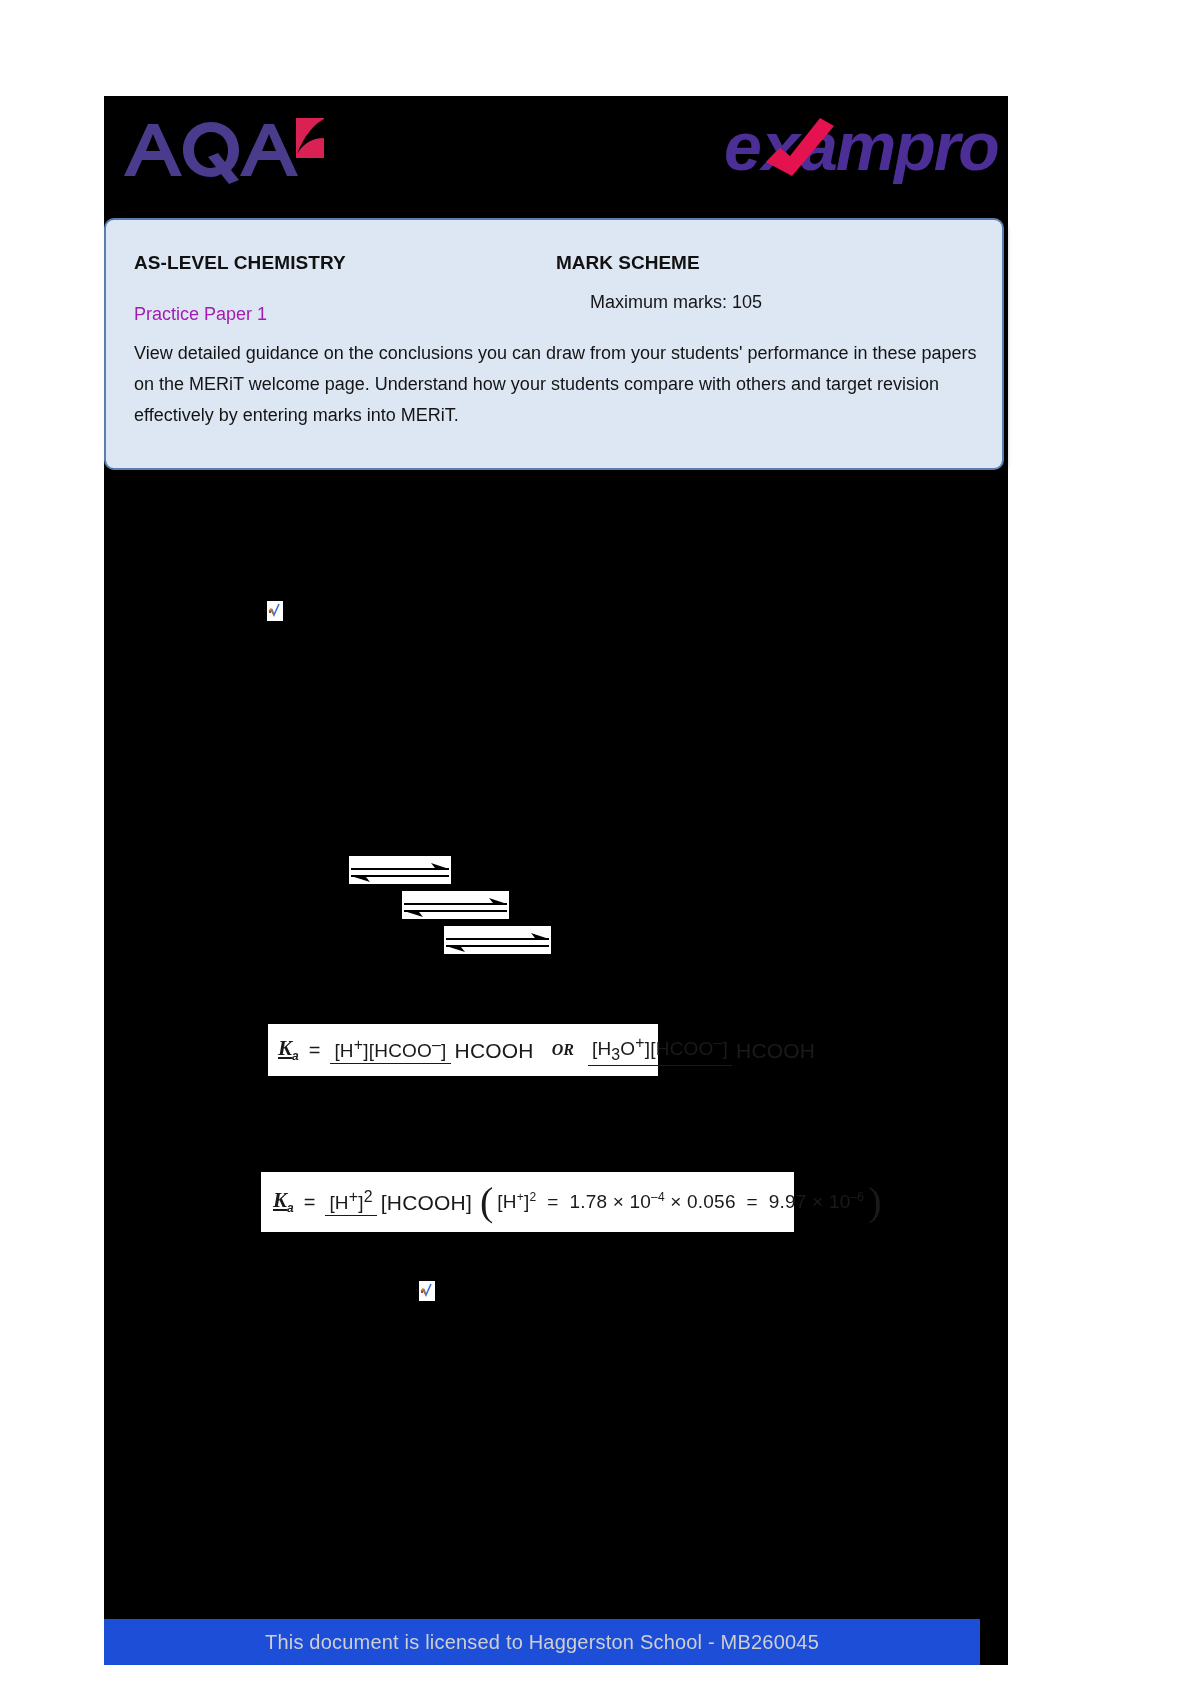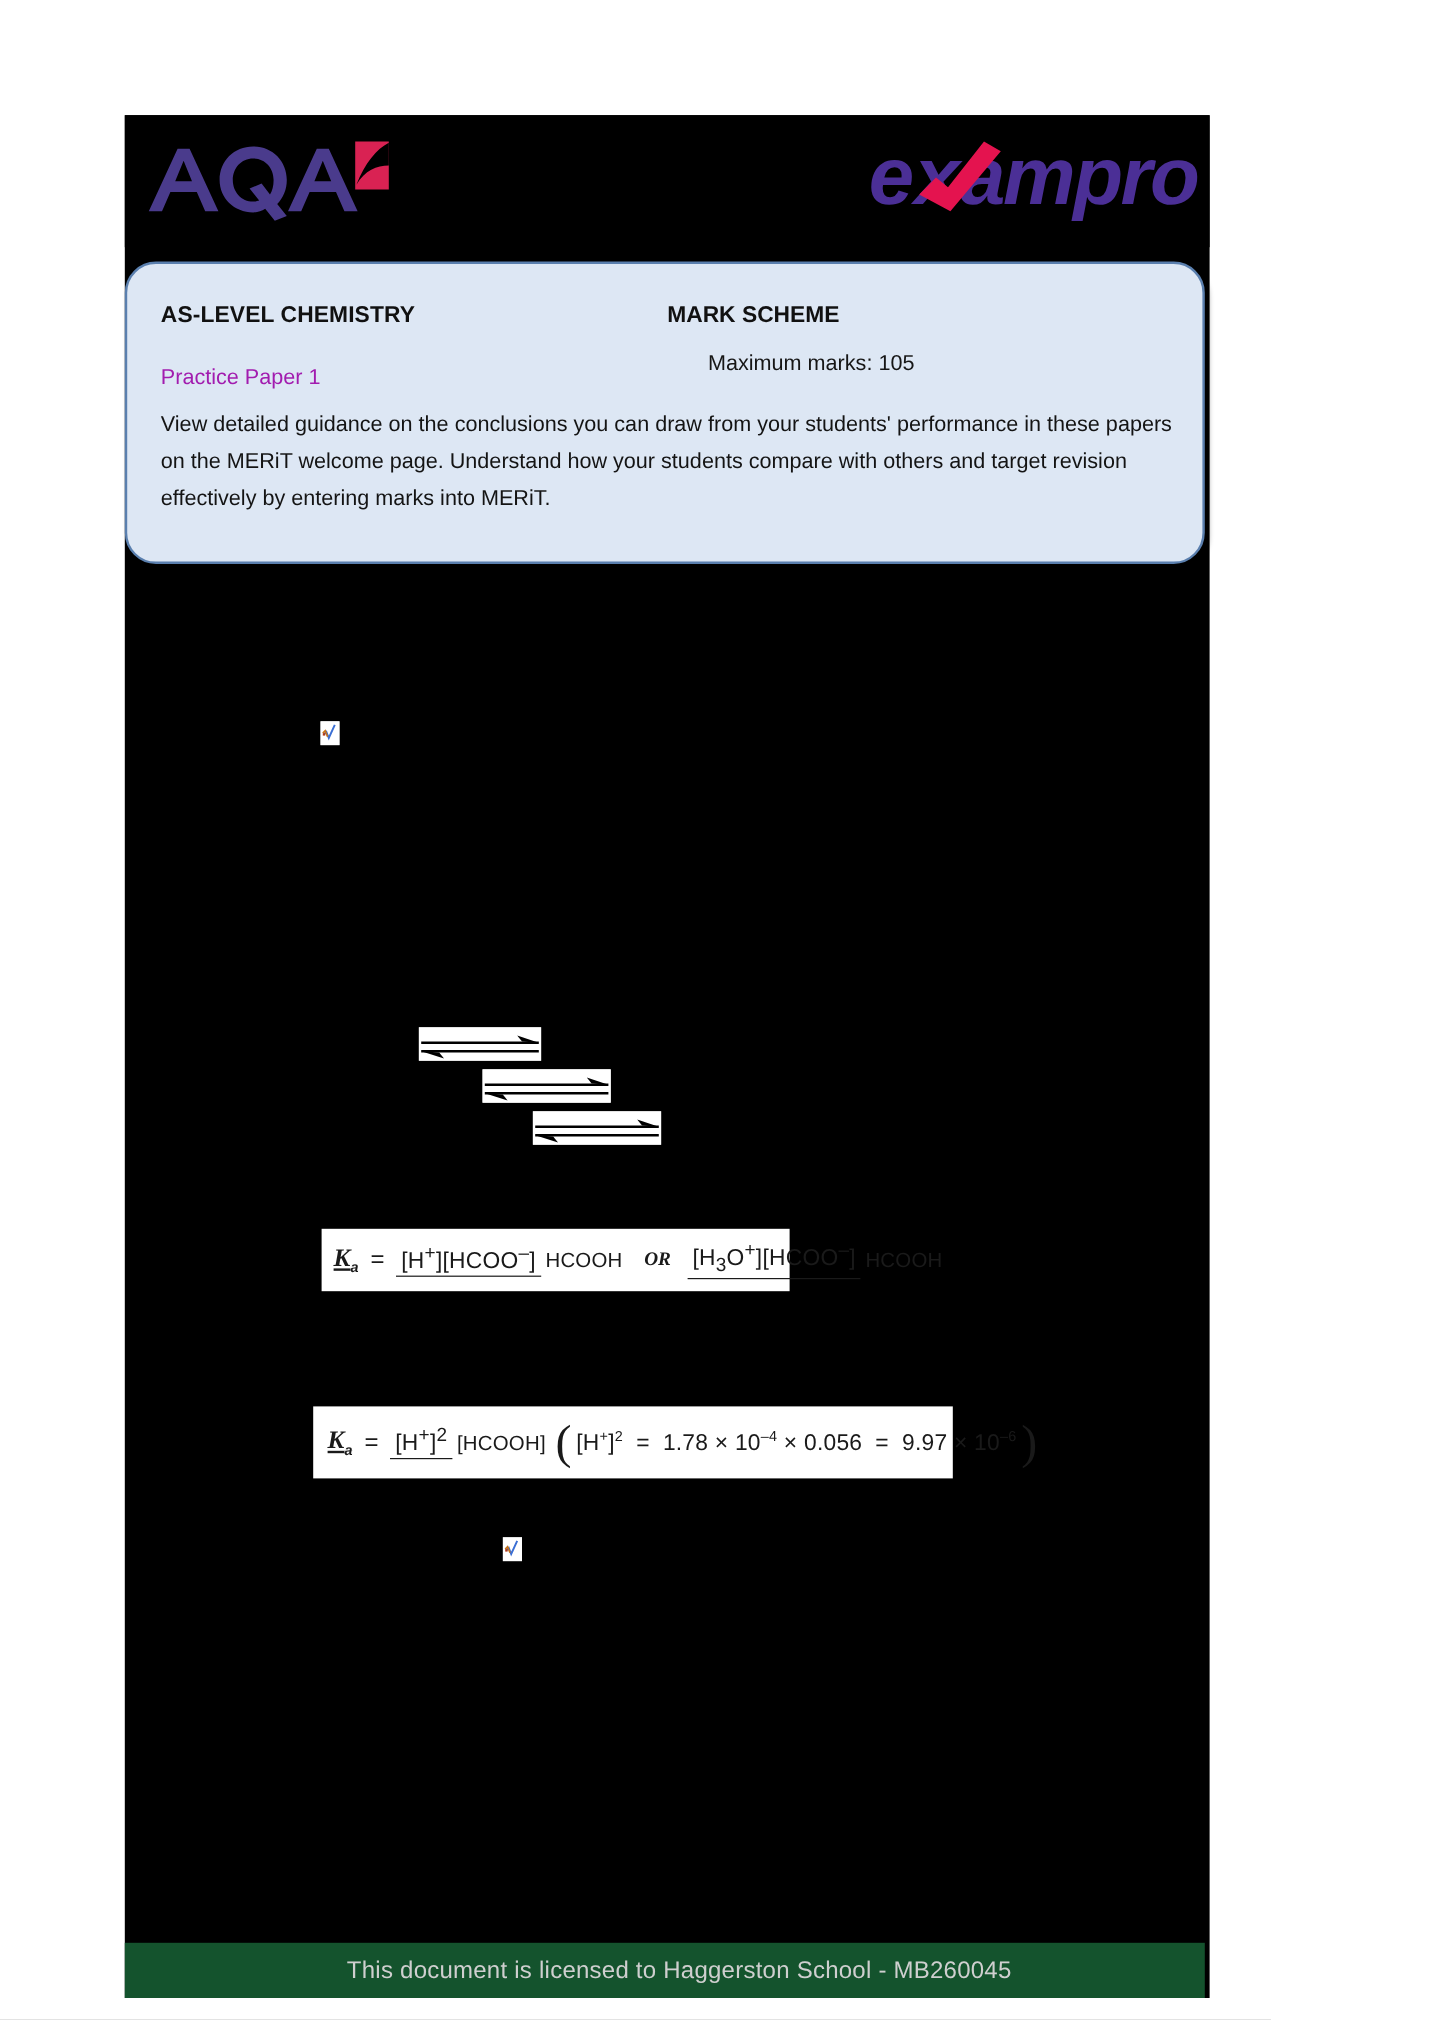--- a/index.html
+++ b/index.html
@@ -47,21 +47,21 @@
   #exampro-logo svg{display:block;}
 
   
   #info-box{
     position:absolute;
     left:0px; top:122px;
     width:900px;
     height:252px;
     background:#dde7f4;
     border:2px solid #5a7fae;
-    border-radius:26px;
+    border-radius:10px;
     box-sizing:border-box;
     box-shadow:3px 3px 4px rgba(0,0,0,0.35);
   }
   .info-row{
     position:absolute;
     left:28px;
     width:850px;
     white-space:nowrap;
   }
   #info-title-left{
@@ -133,21 +133,21 @@
     justify-content:center;
     font-family:"Liberation Sans", sans-serif;
   }
   .frac .num{
     font-size:19px;
     padding:0 4px 1px 4px;
     border-bottom:1.6px solid #1a1a1a;
     letter-spacing:0.2px;
   }
   .frac .den{
-    font-size:17px;
+    font-size:21px;
     padding:2px 4px 0 4px;
     letter-spacing:0.2px;
   }
   .fml-or{
     font-style:italic;
     font-weight:bold;
     font-size:16px;
     padding:0 14px;
     font-family:Liberation Serif, serif;
   }
@@ -177,25 +177,24 @@
   }
   .broken-img svg{display:block;}
 
   
   #footer{
     position:absolute;
     left:0;
     bottom:0;
     width:876px;
     height:46px;
-    background:#14532d;
+    background:#1d4ed8;
     display:flex;
     align-items:center;
     justify-content:center;
-    padding-left:24px;
   }
   #footer-text{
     font-size:20px;
     color:#cfcfcf;
     font-family:"Liberation Sans", sans-serif;
     letter-spacing:0.2px;
   }
 </style>
 </head>
 <body>

